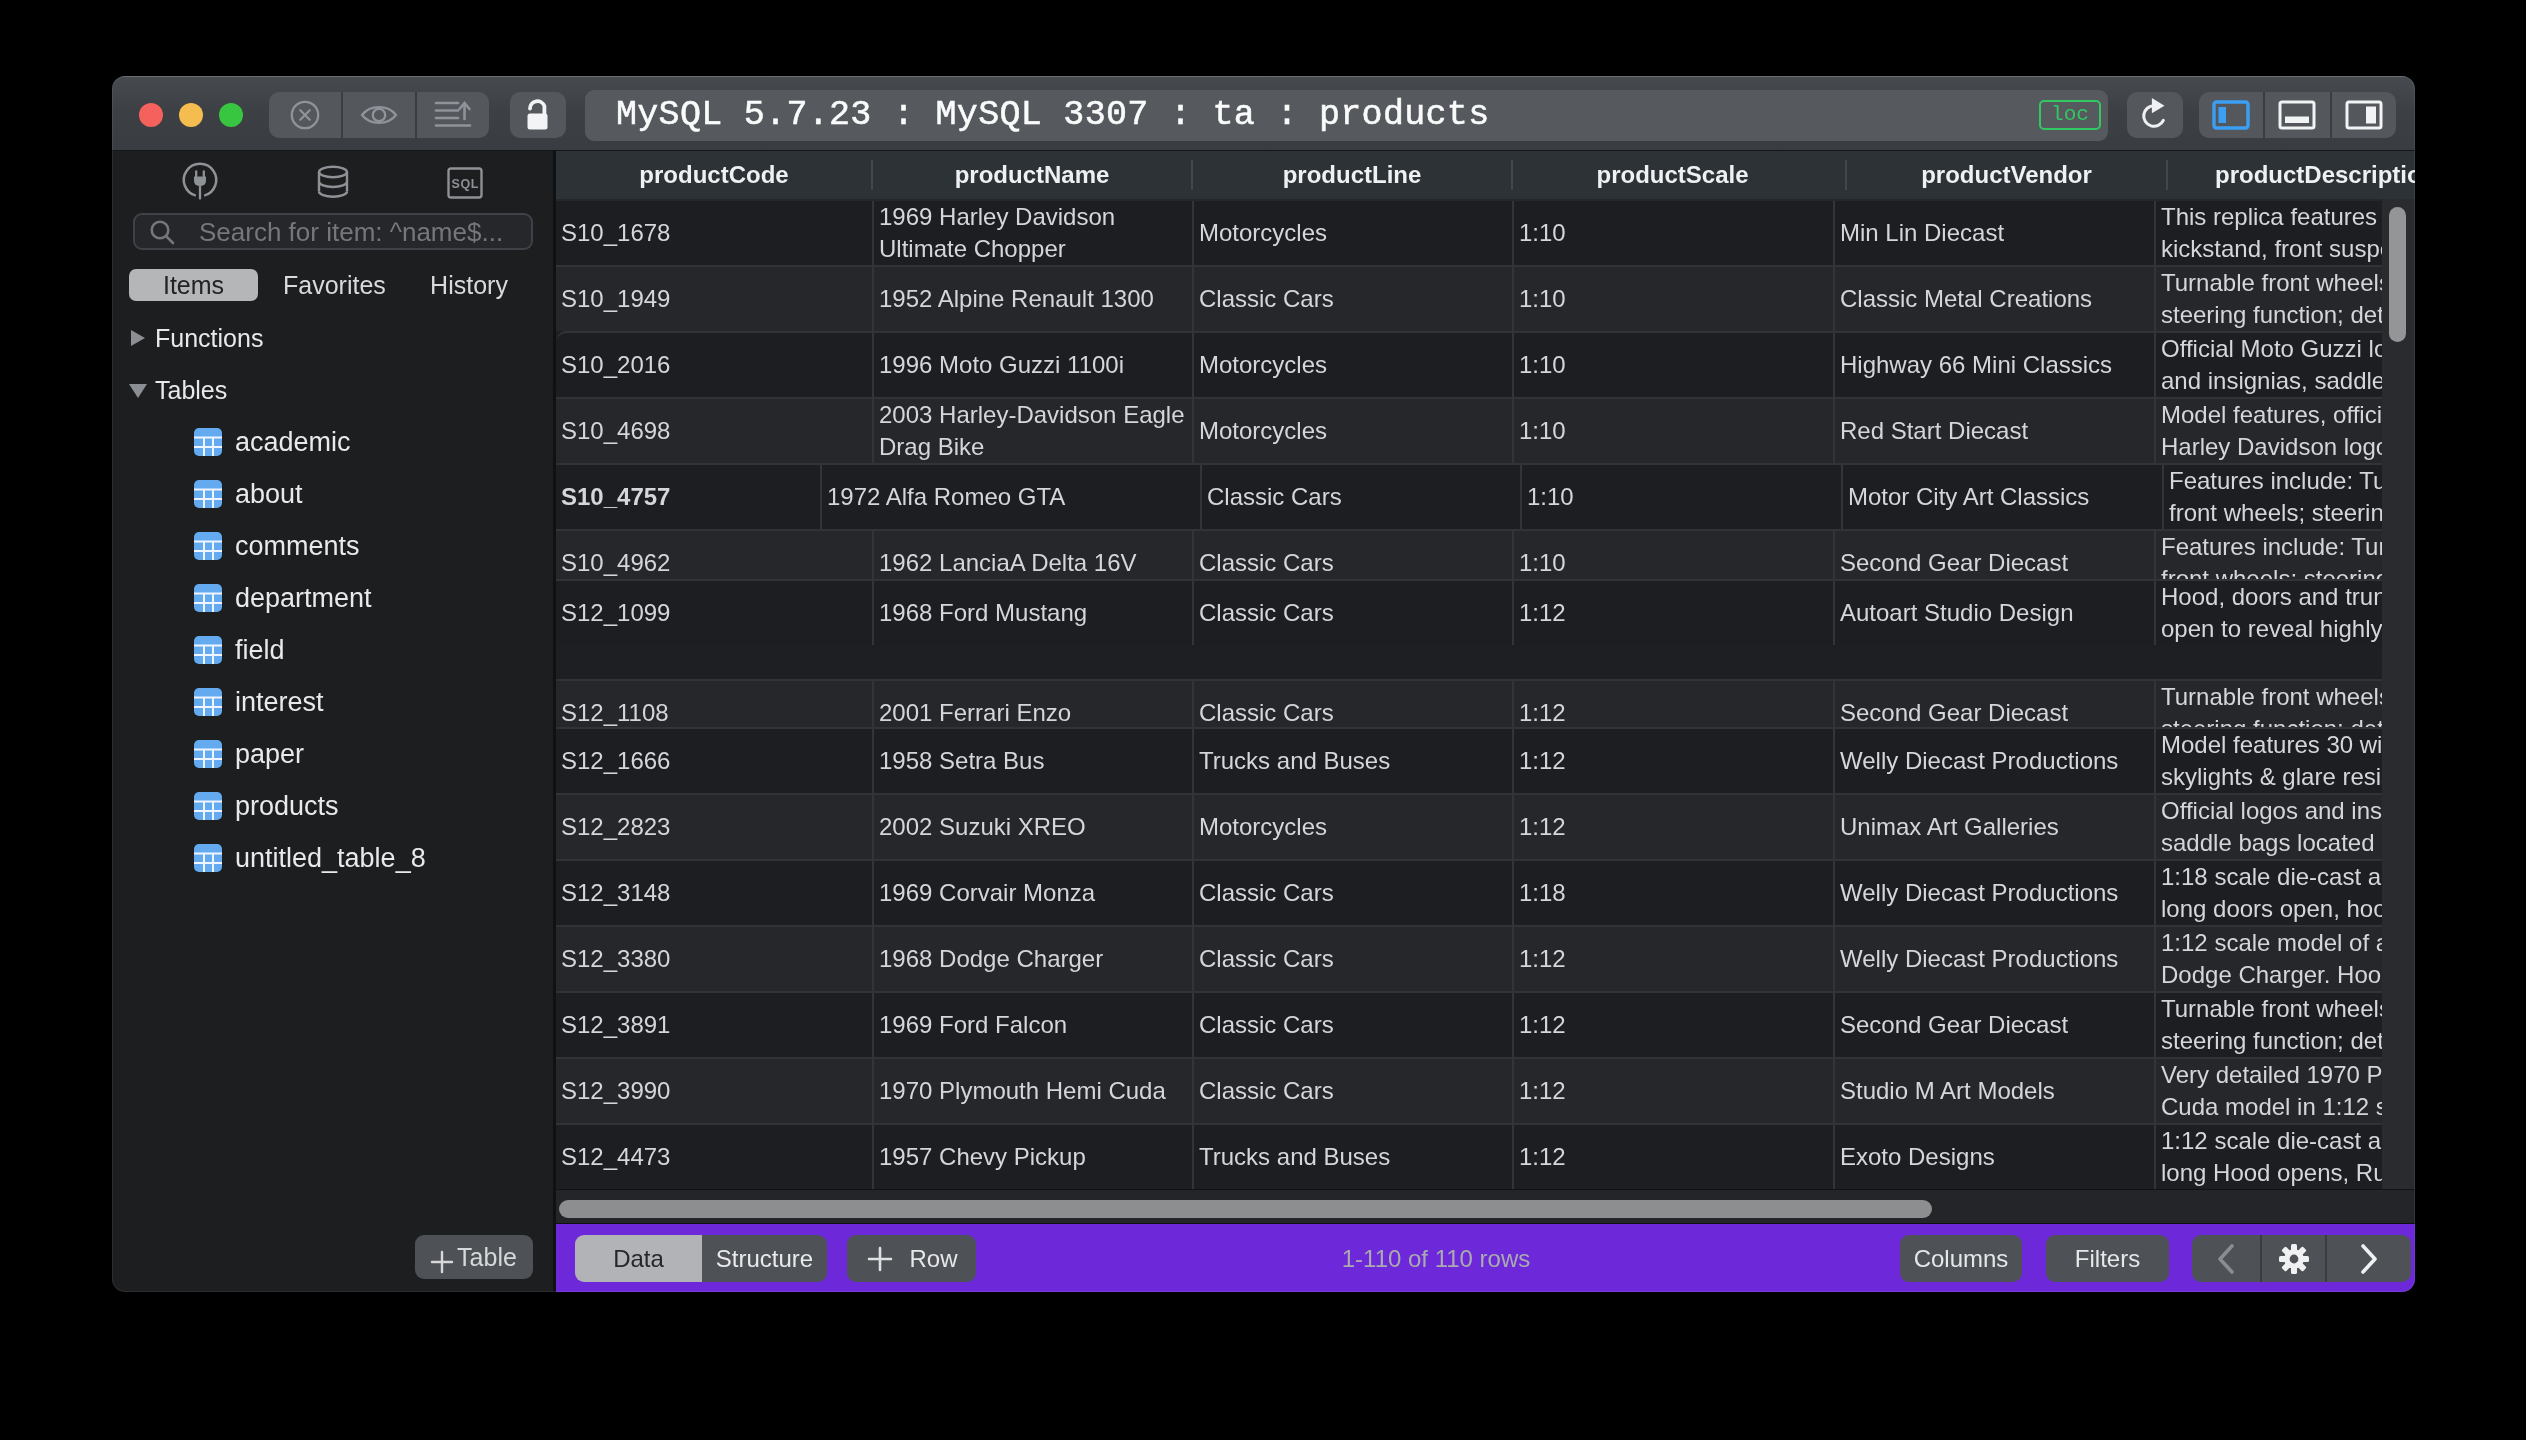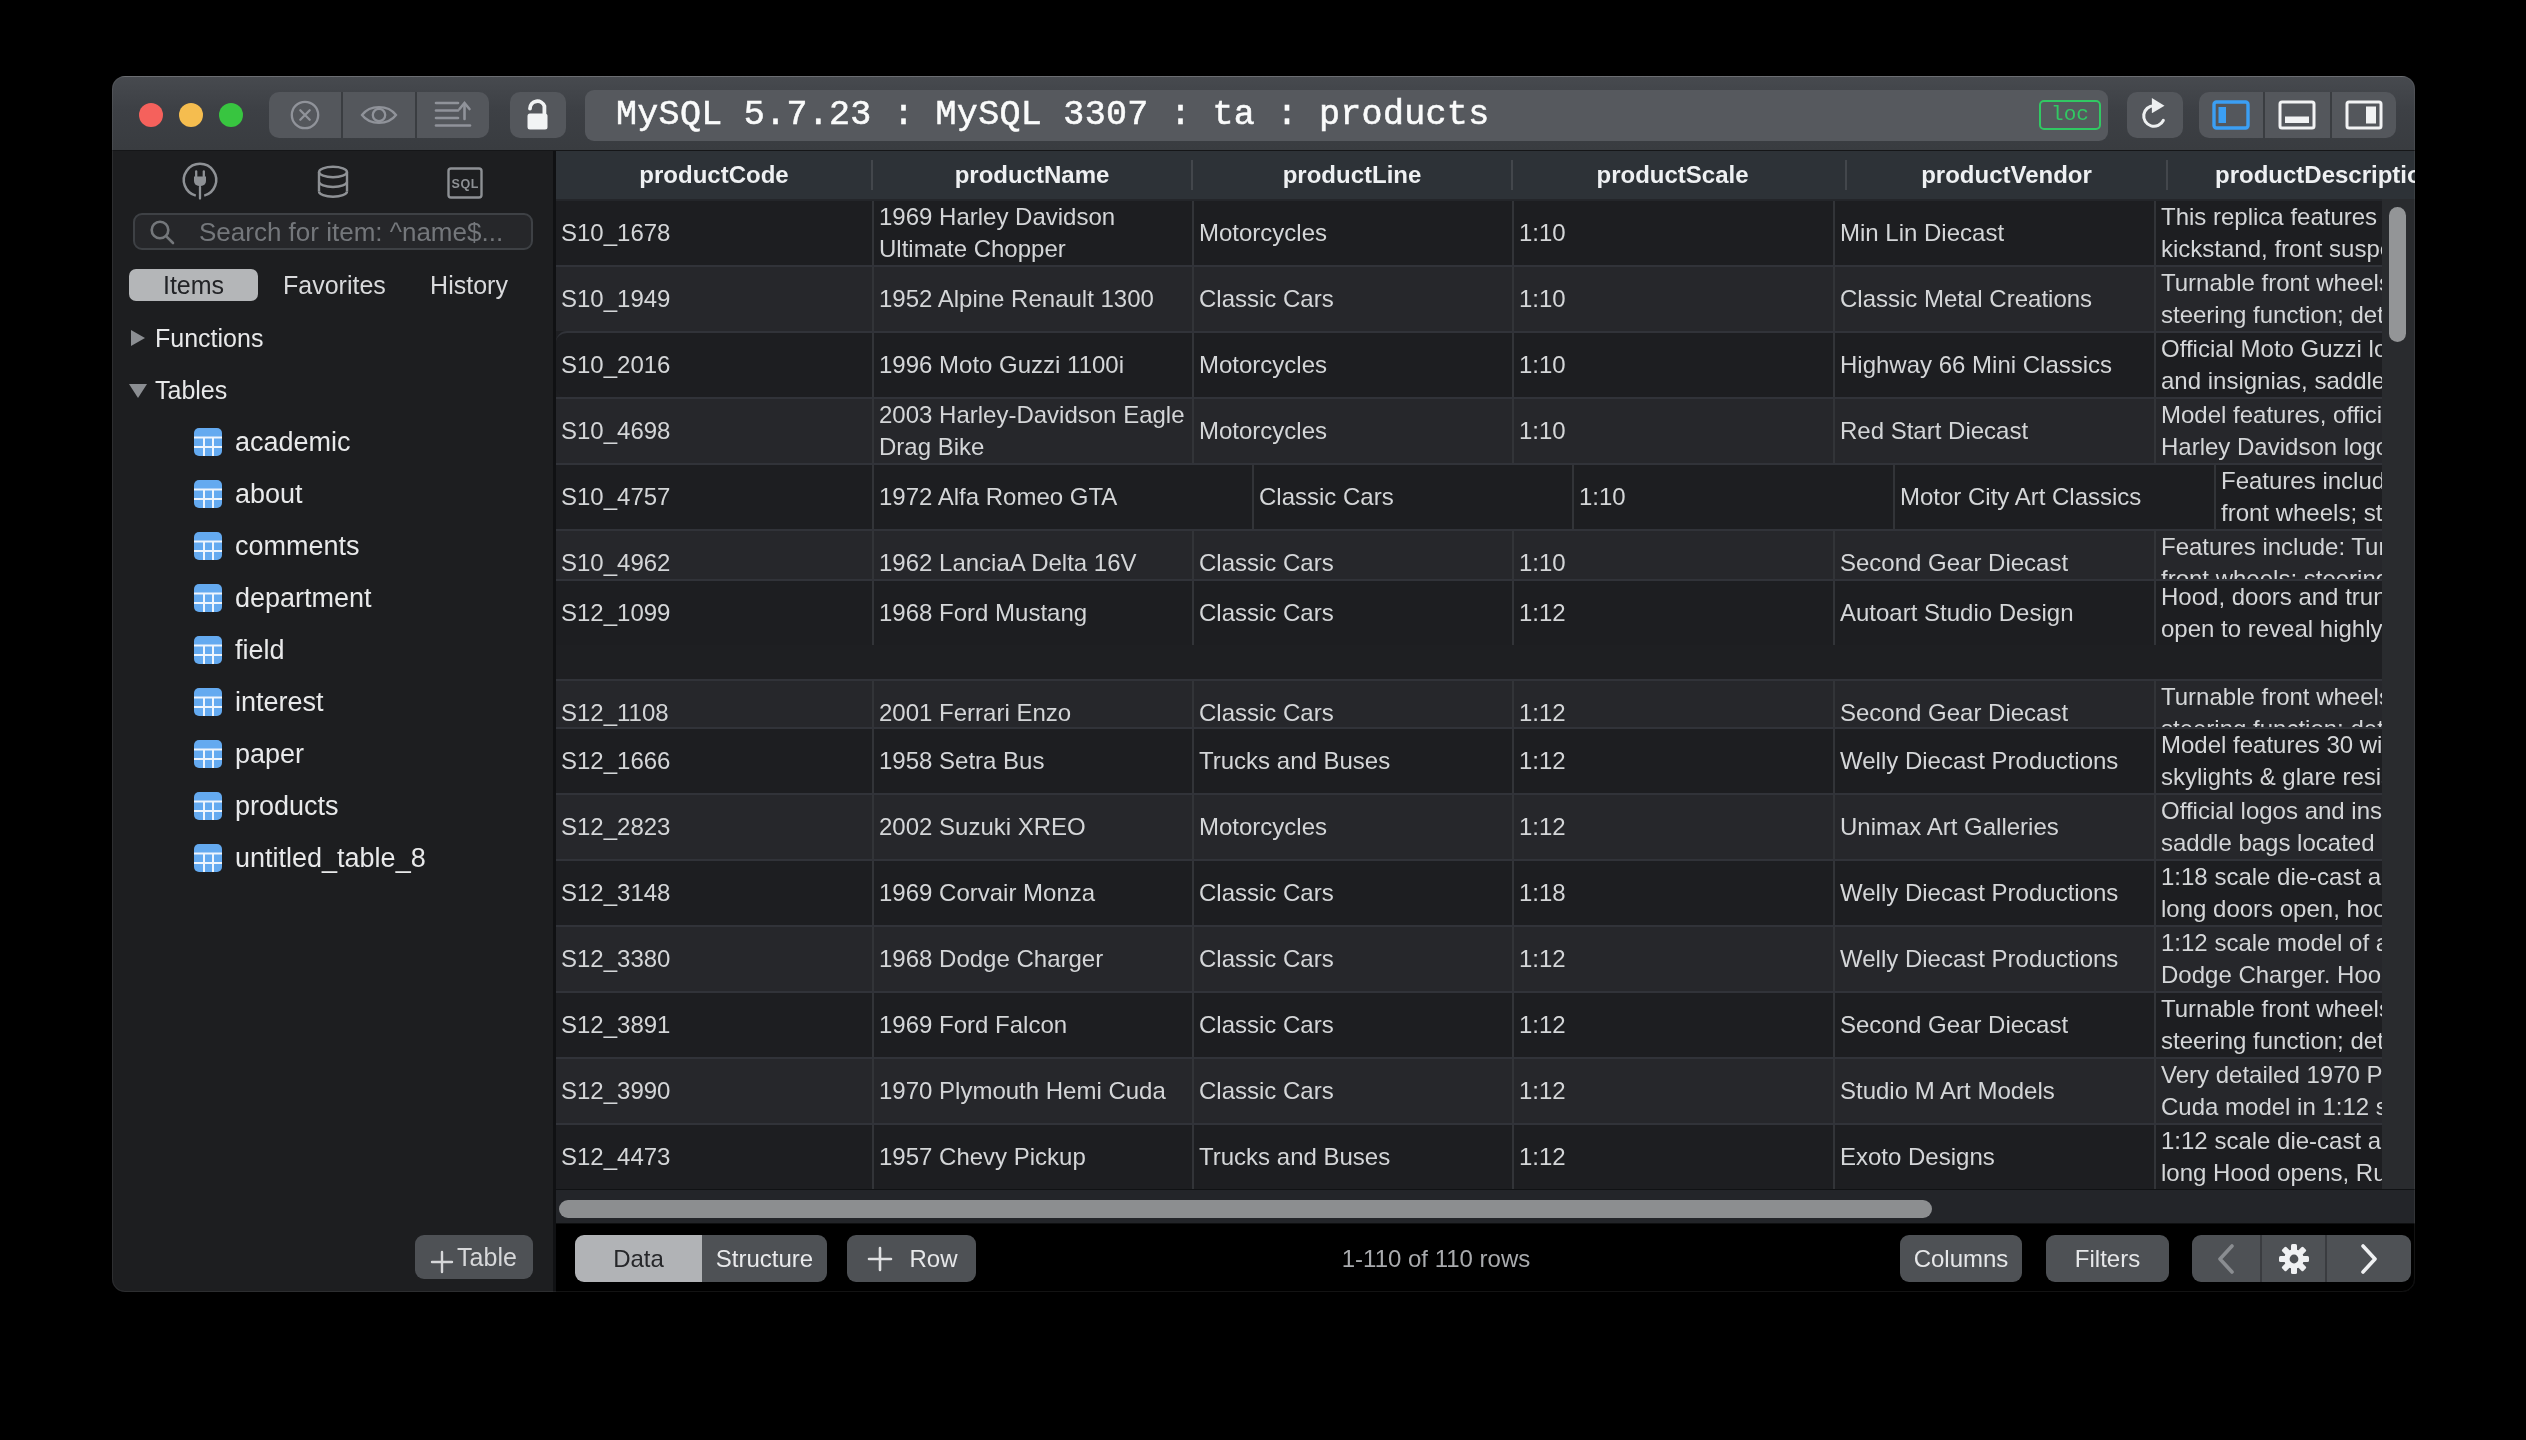--- a/index.html
+++ b/index.html
@@ -34,21 +34,21 @@
 .trow{position:absolute;left:0;width:100%;height:66px;display:flex;border-top:2px solid #313339;}
 .dark{background:#1d1e21;}
 .lite{background:#26272b;}
 .td{height:100%;flex:none;display:flex;flex-direction:column;justify-content:center;padding-left:5px;overflow:hidden;font-size:24px;color:#d4d6d8;position:relative;}
 .td div{white-space:pre;line-height:32px;}
 .td+.td{border-left:2px solid #323438;}
 .vtrack{position:absolute;top:48px;right:0;width:33px;bottom:103px;background:#292b2e;}
 .vthumb{position:absolute;left:7px;top:8px;width:17px;height:135px;border-radius:9px;background:#939597;}
 .hstrip{position:absolute;left:0;bottom:68px;width:100%;height:35px;background:#232529;border-top:1px solid #101214;border-bottom:1px solid #0e0f10;}
 .hthumb{position:absolute;left:3px;top:10px;width:1373px;height:18px;border-radius:9px;background:#8c8e90;}
-.bbar{position:absolute;left:0;bottom:0;width:100%;height:68px;background:#000000;}
+.bbar{position:absolute;left:0;bottom:0;width:100%;height:68px;background:#6d28d9;}
 .bbtn{position:absolute;top:11px;height:47px;background:#4e5155;border-radius:9px;color:#e6e7e9;font-size:24px;display:flex;align-items:center;justify-content:center;}
 .seg{position:absolute;left:19px;top:11px;width:252px;height:47px;border-radius:9px;overflow:hidden;display:flex;}
 .seg .a{width:127px;background:#b1b3b6;color:#26272a;font-size:24px;display:flex;align-items:center;justify-content:center;}
 .seg .b{width:125px;background:#4e5155;color:#e9eaec;font-size:24px;display:flex;align-items:center;justify-content:center;}
 .rowslbl{position:absolute;top:11px;height:47px;line-height:47px;color:#a9abae;font-size:24px;}
 .navgrp{position:absolute;top:11px;height:47px;background:#4e5155;border-radius:9px;display:flex;}
 .navseg{height:100%;display:flex;align-items:center;justify-content:center;}
 .navseg+.navseg{border-left:2px solid #3a3c40;}
 </style></head><body>
 <div class="win">
@@ -364,21 +364,21 @@
         </div>
         <div class="td" style="width:321px;">
           <div>Red Start Diecast</div>
         </div>
         <div class="td" style="flex:1;border-right:none;">
           <div>Model features, official</div>
           <div>Harley Davidson logos and</div>
         </div>
       </div>
 <div class="trow dark" style="top:312px;">
-        <div class="td" style="width:316px;">
+        <div class="td" style="width:264px;font-weight:bold;">
           <div>S10_4757</div>
         </div>
         <div class="td" style="width:380px;">
           <div>1972 Alfa Romeo GTA</div>
         </div>
         <div class="td" style="width:320px;">
           <div>Classic Cars</div>
         </div>
         <div class="td" style="width:321px;">
           <div>1:10</div>

